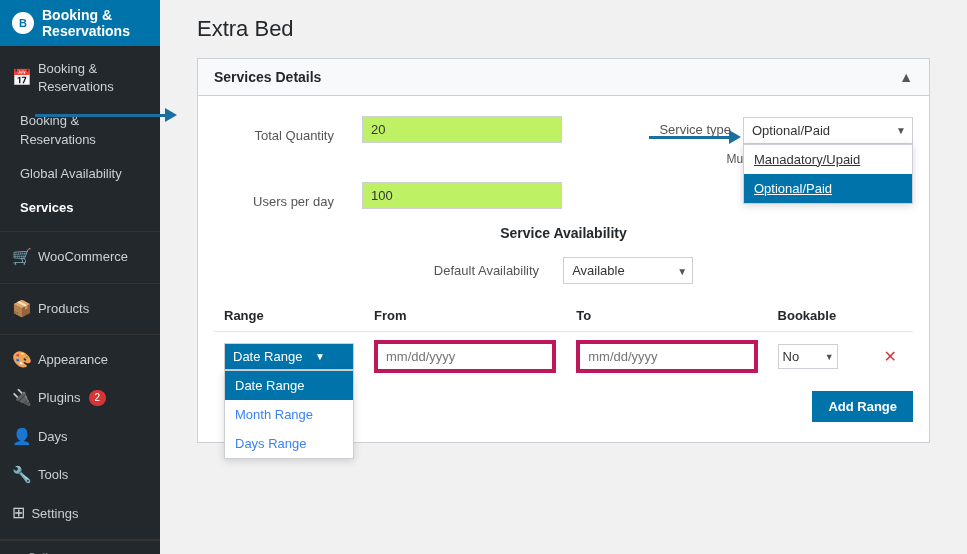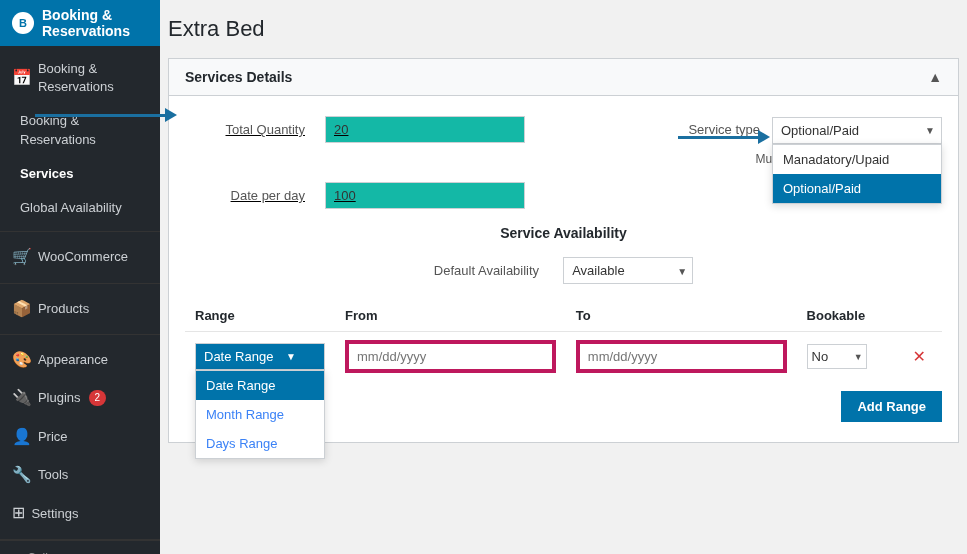--- a/index.html
+++ b/index.html
@@ -72,21 +72,21 @@
       align-items: center;
       gap: 6px;
       border-top: 1px solid #333;
     }
 
     
     #main {
       flex: 1;
       background: #f1f1f1;
       overflow-y: auto;
-      padding: 16px 8px;
+      padding: 16px 37px;
       position: relative;
     }
     .page-title {
       font-size: 22px;
       font-weight: 400;
       color: #23282d;
       margin-bottom: 16px;
     }
     .card {
       background: #fff;
@@ -104,38 +104,37 @@
     .card-header-title {
       font-size: 14px;
       font-weight: 600;
       color: #23282d;
     }
     .card-body { padding: 20px 16px; }
 
     
     .form-row {
       display: flex;
-      align-items: center;
+      align-items: flex-end;
       margin-bottom: 16px;
-      gap: 20px;
-      text-decoration: underline;
+      gap: 28px;
     }
     .form-label {
       color: #555;
       width: 120px;
       text-align: right;
       flex-shrink: 0;
     }
     .form-input {
       border: 1px solid #ccd0d4;
       padding: 5px 8px;
       font-size: 13px;
       width: 200px;
       color: #333;
-      background: #14b8a6;
+      background: #bef264;
     }
     .service-type-label {
       color: #555;
       line-height: 28px;
     }
     .dropdown-wrapper { position: relative; }
     .dropdown-select {
       border: 1px solid #ccd0d4;
       padding: 5px 28px 5px 8px;
       font-size: 13px;
@@ -164,20 +163,21 @@
       border: 1px solid #ccd0d4;
       background: #fff;
       z-index: 100;
       box-shadow: 0 2px 8px rgba(0,0,0,0.15);
     }
     .service-dropdown-open .option {
       padding: 7px 10px;
       cursor: pointer;
       font-size: 13px;
       color: #333;
+      text-decoration: underline;
     }
     .service-dropdown-open .option.selected { background: #0073aa; color: #fff; }
 
     
     .checkbox-row {
       display: flex;
       align-items: center;
       gap: 6px;
       font-size: 12px;
       color: #555;
@@ -346,25 +346,25 @@
   </div>
 
   <div class="sidebar-section">
     <div class="sidebar-item">
       <span class="sidebar-icon">📅</span>
       <span>Booking &amp;<br>Reservations</span>
     </div>
     <div class="sidebar-item sub">
       <span>Booking &amp; Reservations</span>
     </div>
+    <div class="sidebar-item sub">
+      <span>Global Availability</span>
+    </div>
     <div class="sidebar-item sub active-sub" style="color:#fff;font-weight:600;">
       <span>Services</span>
-    </div>
-    <div class="sidebar-item sub">
-      <span>Global Availability</span>
     </div>
   </div>
 
   <div class="sidebar-section">
     <div class="sidebar-item">
       <span class="sidebar-icon">🛒</span>
       <span>WooCommerce</span>
     </div>
   </div>
 
@@ -380,21 +380,21 @@
       <span class="sidebar-icon">🎨</span>
       <span>Appearance</span>
     </div>
     <div class="sidebar-item">
       <span class="sidebar-icon">🔌</span>
       <span>Plugins</span>
       <span class="badge">2</span>
     </div>
     <div class="sidebar-item">
       <span class="sidebar-icon">👤</span>
-      <span>Price</span>
+      <span>Days</span>
     </div>
     <div class="sidebar-item">
       <span class="sidebar-icon">🔧</span>
       <span>Tools</span>
     </div>
     <div class="sidebar-item">
       <span class="sidebar-icon">⊞</span>
       <span>Settings</span>
     </div>
   </div>
@@ -453,21 +453,21 @@
           </div>
 
           <div class="checkbox-row" style="margin-top:4px;margin-right:2px;">
             <span>Multiple price by persons count</span>
             <input type="checkbox" style="">
           </div>
         </div>
       </div>
 
       <div class="form-row">
-        <label class="form-label">Date per day</label>
+        <label class="form-label">Users per day</label>
         <input class="form-input" type="text" value="100" style="">
       </div>
 
       <div class="availability-section">
         <div class="availability-title">Service Availability</div>
         <div class="default-avail-row">
           <label class="default-avail-label">Default Availability</label>
           <div class="dropdown-wrapper" style="position:relative;">
             <select class="dropdown-select" style="width:130px;">
               <option>Available</option>

